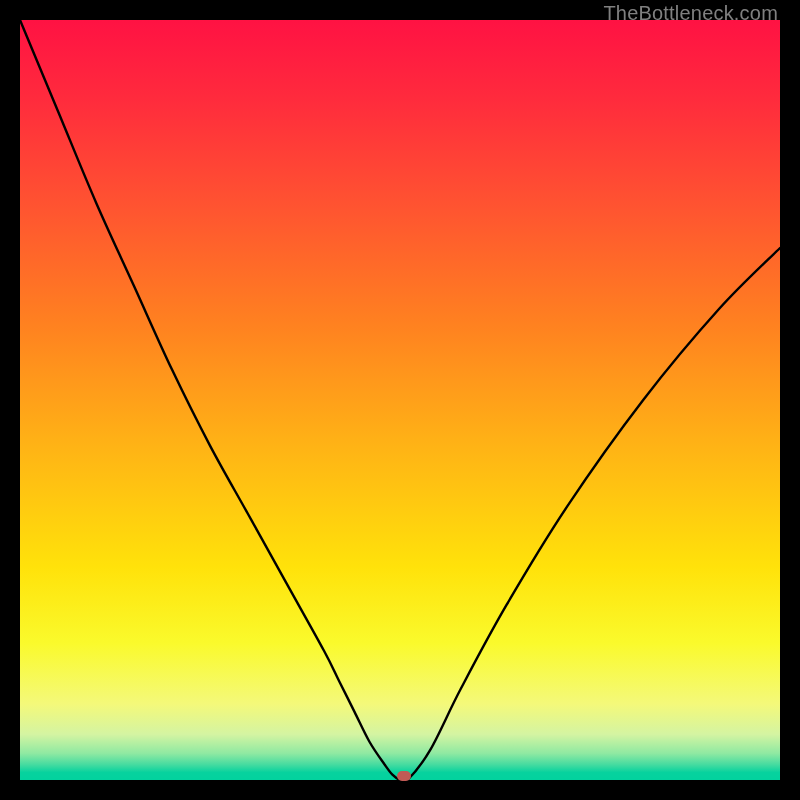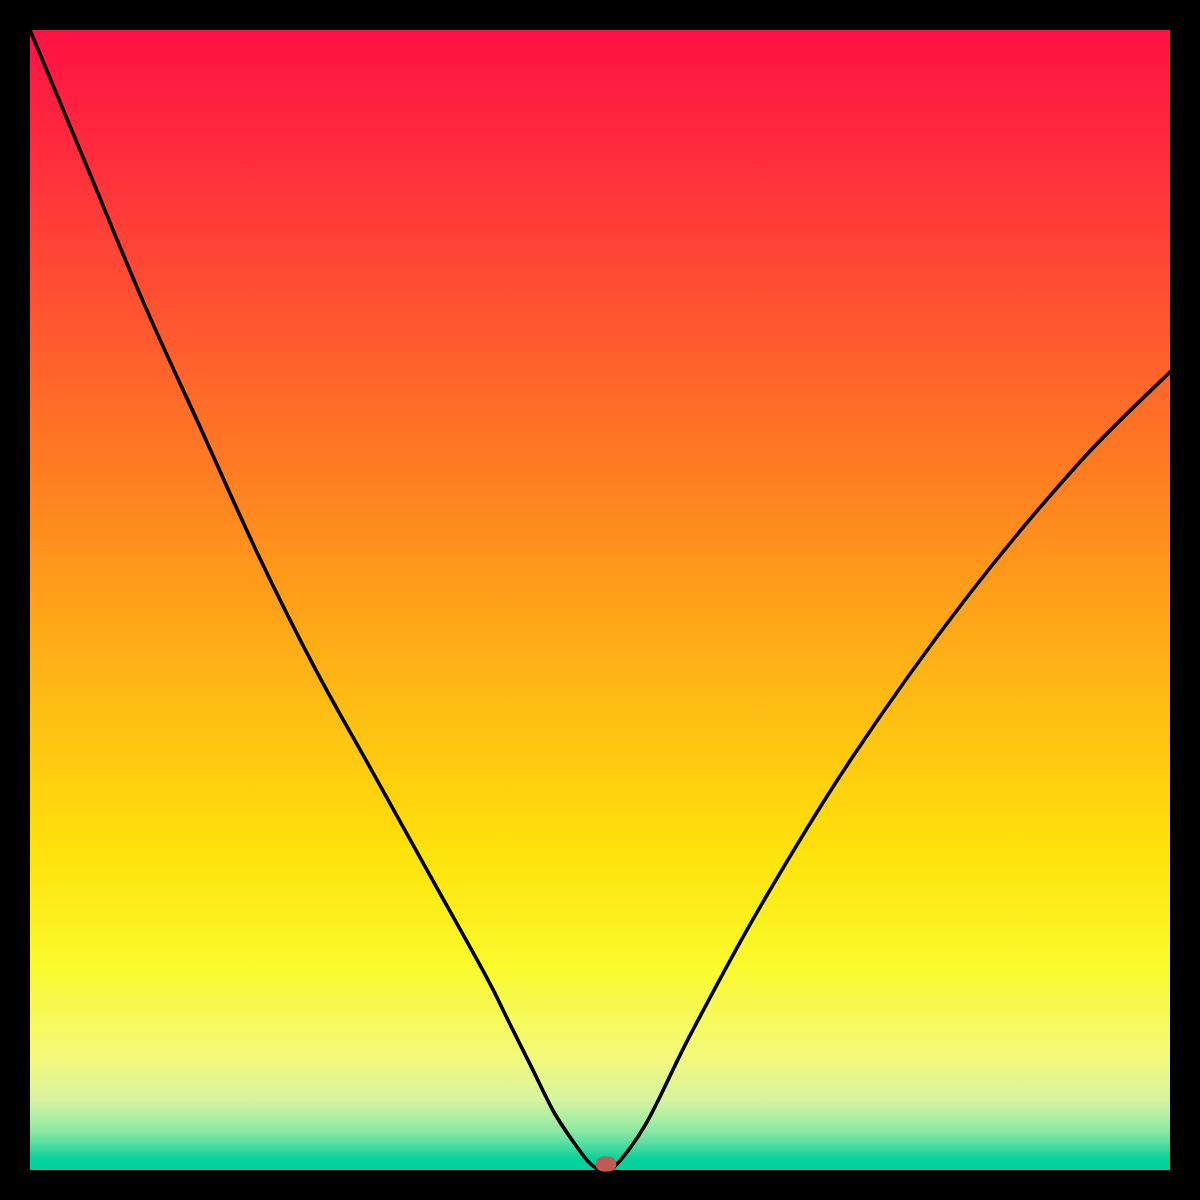--- a/index.html
+++ b/index.html
@@ -71,14 +71,15 @@
 
 <div class="frame">
 
   <div class="plot-area">
     <svg class="curve-svg" viewBox="0 0 760 760" preserveAspectRatio="none">
       <path id="curve-path" d="M 0,0 C 6.333333333333333,15.200000000000008 25.333333333333336,60.800000000000054 38,91.20000000000005 C 50.666666666666664,121.60000000000004 63.333333333333336,153.26666666666665 76,182.39999999999998 C 88.66666666666667,211.5333333333333 101.33333333333333,238.13333333333333 114,266 C 126.66666666666667,293.8666666666667 139.33333333333334,322.99999999999994 152,349.59999999999997 C 164.66666666666666,376.2 177.33333333333334,401.53333333333336 190,425.6 C 202.66666666666666,449.6666666666667 215.33333333333334,471.2 228,494 C 240.66666666666666,516.8 253.33333333333334,539.6 266,562.4 C 278.6666666666667,585.1999999999999 295.1333333333333,614.3333333333333 304,630.8 C 312.8666666666667,647.2666666666667 314.1333333333333,651.0666666666667 319.2,661.2 C 324.26666666666665,671.3333333333334 329.3333333333333,681.4666666666667 334.4,691.6 C 339.46666666666664,701.7333333333333 344.53333333333336,713.1333333333333 349.6,722 C 354.6666666666667,730.8666666666667 361,739.3533333333332 364.8,744.8 C 368.6,750.2466666666667 369.8666666666667,752.1466666666666 372.4,754.68 C 374.9333333333333,757.2133333333333 377.46666666666664,759.1133333333333 380,760 C 382.53333333333336,760.8866666666667 382.53333333333336,765.0666666666666 387.6,760 C 392.6666666666667,754.9333333333334 401.53333333333336,744.8000000000001 410.40000000000003,729.6 C 419.2666666666667,714.4 428.13333333333327,692.8666666666666 440.79999999999995,668.8 C 453.46666666666664,644.7333333333333 468.6666666666667,615.6 486.40000000000003,585.2 C 504.1333333333334,554.8000000000001 524.4,520.6 547.1999999999999,486.40000000000003 C 569.9999999999999,452.20000000000005 597.8666666666666,412.93333333333334 623.1999999999999,380 C 648.5333333333333,347.06666666666666 676.4000000000001,314.1333333333333 699.2,288.8 C 722,263.4666666666667 749.8666666666667,238.13333333333333 760,228" fill="none" stroke="#000" stroke-width="2.4" stroke-linecap="round" stroke-linejoin="round"></path>
     </svg>
     <div class="marker" id="marker" style="left: 383.8px; top: 756.2px; background: rgb(193, 90, 85);"></div>
   </div>
 
+  <div class="watermark">TheBottleneck.com</div>
 
 </div>
 
 </body></html>

